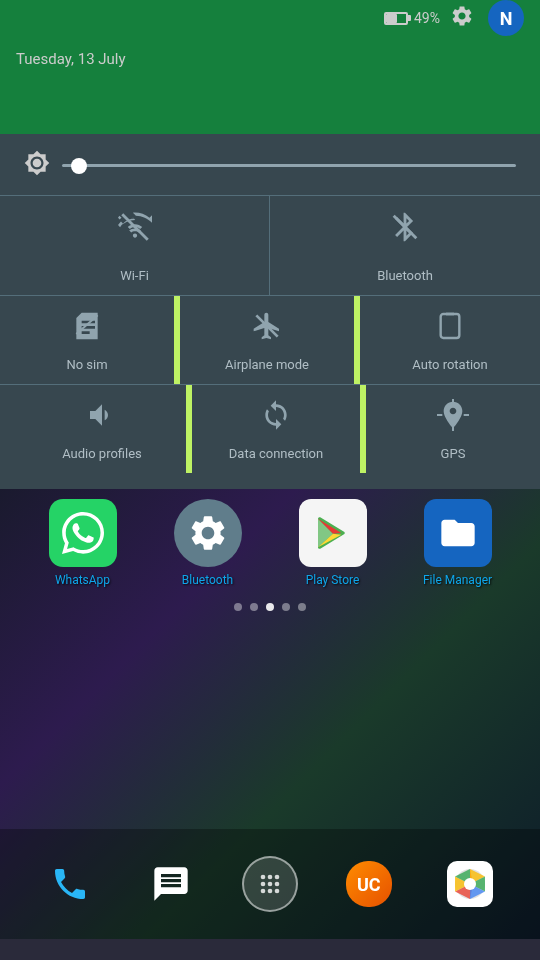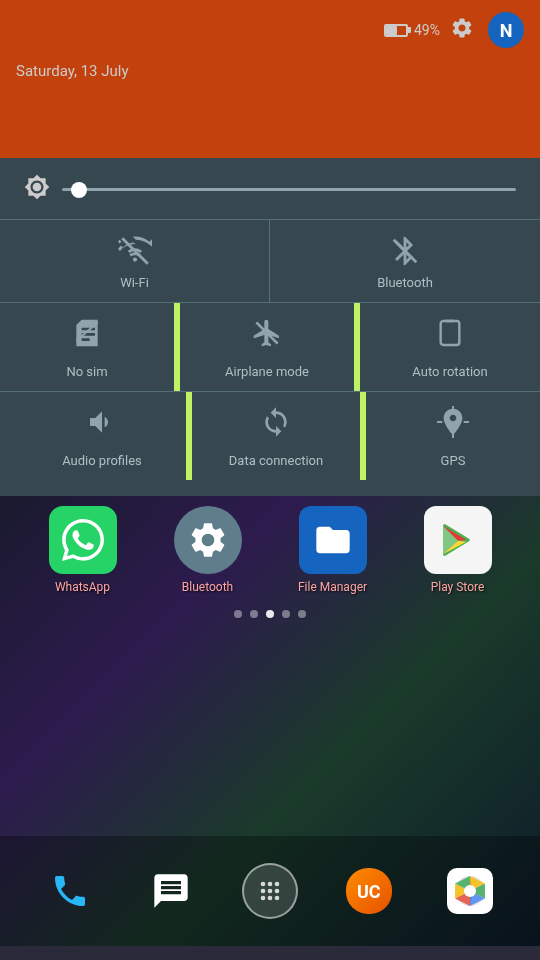--- a/index.html
+++ b/index.html
@@ -7,23 +7,23 @@
       width: 540px;
       height: 960px;
       overflow: hidden;
       font-family: 'Roboto', Arial, sans-serif;
       background: #2a2a3a;
       position: relative;
     }
 
     
     .status-bar {
-      background: #c2410c;
-      height: 158px;
-      padding: 12px 16px 16px;
+      background: #15803d;
+      height: 134px;
+      padding: 0 16px 16px;
       position: relative;
     }
     .status-icons {
       display: flex;
       align-items: center;
       justify-content: flex-end;
       gap: 10px;
       margin-bottom: 14px;
     }
     .battery-indicator {
@@ -134,21 +134,21 @@
       grid-template-columns: 1fr 1fr;
       border-top: 1px solid #546e7a;
       border-bottom: 1px solid #546e7a;
     }
     .toggle-cell-2 {
       display: flex;
       flex-direction: column;
       align-items: center;
       justify-content: center;
       padding: 14px 4px 12px;
-      gap: 0;
+      gap: 17px;
       cursor: pointer;
     }
     .toggle-cell-2:first-child {
       border-right: 1px solid #546e7a;
     }
     .toggle-icon {
       font-size: 30px;
       color: #90a4ae;
     }
     .toggle-label {
@@ -211,21 +211,21 @@
     .app-icon-circle {
       width: 68px;
       height: 68px;
       border-radius: 14px;
       display: flex;
       align-items: center;
       justify-content: center;
       font-size: 36px;
     }
     .app-icon-label {
-      color: #fca5a5;
+      color: #0ea5e9;
       font-size: 12px;
       text-align: left;
       text-shadow: 1px 1px 2px rgba(0,0,0,0.8);
     }
 
     
     .page-dots {
       display: flex;
       justify-content: center;
       gap: 8px;
@@ -279,21 +279,21 @@
       </div>
       <span>49%</span>
     </div>
     <div class="gear-icon-btn">
       <svg viewBox="0 0 24 24" width="24" height="24" fill="#ccc">
         <path d="M19.14,12.94c0.04-0.3,0.06-0.61,0.06-0.94c0-0.32-0.02-0.64-0.07-0.94l2.03-1.58c0.18-0.14,0.23-0.41,0.12-0.61 l-1.92-3.32c-0.12-0.22-0.37-0.29-0.59-0.22l-2.39,0.96c-0.5-0.38-1.03-0.7-1.62-0.94L14.4,2.81c-0.04-0.24-0.24-0.41-0.48-0.41 h-3.84c-0.24,0-0.43,0.17-0.47,0.41L9.25,5.35C8.66,5.59,8.12,5.92,7.63,6.29L5.24,5.33c-0.22-0.08-0.47,0-0.59,0.22L2.74,8.87 C2.62,9.08,2.66,9.34,2.86,9.48l2.03,1.58C4.84,11.36,4.8,11.69,4.8,12s0.02,0.64,0.07,0.94l-2.03,1.58 c-0.18,0.14-0.23,0.41-0.12,0.61l1.92,3.32c0.12,0.22,0.37,0.29,0.59,0.22l2.39-0.96c0.5,0.38,1.03,0.7,1.62,0.94l0.36,2.54 c0.05,0.24,0.24,0.41,0.48,0.41h3.84c0.24,0,0.44-0.17,0.47-0.41l0.36-2.54c0.59-0.24,1.13-0.56,1.62-0.94l2.39,0.96 c0.22,0.08,0.47,0,0.59-0.22l1.92-3.32c0.12-0.22,0.07-0.47-0.12-0.61L19.14,12.94z M12,15.6c-1.98,0-3.6-1.62-3.6-3.6 s1.62-3.6,3.6-3.6s3.6,1.62,3.6,3.6S13.98,15.6,12,15.6z"></path>
       </svg>
     </div>
     <div class="nd-icon">N</div>
   </div>
-  <div class="date-display">Saturday, 13 July</div>
+  <div class="date-display">Tuesday, 13 July</div>
 </div>
 
 <div class="quick-settings">
 
   <div class="brightness-row">
     <div class="brightness-icon">
       <svg viewBox="0 0 24 24" width="26" height="26" fill="#ccc">
         <path d="M20 8.69V4h-4.69L12 .69 8.69 4H4v4.69L.69 12 4 15.31V20h4.69L12 23.31 15.31 20H20v-4.69L23.31 12 20 8.69zM12 18c-3.31 0-6-2.69-6-6s2.69-6 6-6 6 2.69 6 6-2.69 6-6 6zm0-10c-2.21 0-4 1.79-4 4s1.79 4 4 4 4-1.79 4-4-1.79-4-4-4z"></path>
       </svg>
     </div>
@@ -399,41 +399,41 @@
       <span class="app-icon-label">WhatsApp</span>
     </div>
 
     <div class="app-icon-item">
       <div class="app-icon-circle" style="background:#607d8b; border-radius:50%;">
         <svg viewBox="0 0 24 24" width="42" height="42" fill="white">
           <path d="M19.14,12.94c0.04-0.3,0.06-0.61,0.06-0.94c0-0.32-0.02-0.64-0.07-0.94l2.03-1.58c0.18-0.14,0.23-0.41,0.12-0.61 l-1.92-3.32c-0.12-0.22-0.37-0.29-0.59-0.22l-2.39,0.96c-0.5-0.38-1.03-0.7-1.62-0.94L14.4,2.81c-0.04-0.24-0.24-0.41-0.48-0.41 h-3.84c-0.24,0-0.43,0.17-0.47,0.41L9.25,5.35C8.66,5.59,8.12,5.92,7.63,6.29L5.24,5.33c-0.22-0.08-0.47,0-0.59,0.22L2.74,8.87 C2.62,9.08,2.66,9.34,2.86,9.48l2.03,1.58C4.84,11.36,4.8,11.69,4.8,12s0.02,0.64,0.07,0.94l-2.03,1.58 c-0.18,0.14-0.23,0.41-0.12,0.61l1.92,3.32c0.12,0.22,0.37,0.29,0.59,0.22l2.39-0.96c0.5,0.38,1.03,0.7,1.62,0.94l0.36,2.54 c0.05,0.24,0.24,0.41,0.48,0.41h3.84c0.24,0,0.44-0.17,0.47-0.41l0.36-2.54c0.59-0.24,1.13-0.56,1.62-0.94l2.39,0.96 c0.22,0.08,0.47,0,0.59-0.22l1.92-3.32c0.12-0.22,0.07-0.47-0.12-0.61L19.14,12.94z M12,15.6c-1.98,0-3.6-1.62-3.6-3.6 s1.62-3.6,3.6-3.6s3.6,1.62,3.6,3.6S13.98,15.6,12,15.6z"></path>
         </svg>
       </div>
       <span class="app-icon-label">Bluetooth</span>
-    </div>
-
-    <div class="app-icon-item">
-      <div class="app-icon-circle" style="background:#1565c0; border-radius:12px;">
-        <svg viewBox="0 0 24 24" width="40" height="40" fill="white">
-          <path d="M10 4H4c-1.1 0-1.99.9-1.99 2L2 18c0 1.1.9 2 2 2h16c1.1 0 2-.9 2-2V8c0-1.1-.9-2-2-2h-8l-2-2z"></path>
-        </svg>
-      </div>
-      <span class="app-icon-label">File Manager</span>
     </div>
 
     <div class="app-icon-item">
       <div class="app-icon-circle" style="background:#f5f5f5; border-radius:12px;">
         <svg viewBox="0 0 24 24" width="40" height="40">
           <path d="M3,20.5v-17c0-0.83,0.94-1.3,1.6-0.8l14,8.5c0.6,0.36,0.6,1.24,0,1.6l-14,8.5C3.94,21.8,3,21.33,3,20.5z" fill="#4CAF50"></path>
           <path d="M3,3.5l9,9L3,20.5V3.5z" fill="#81C784"></path>
           <path d="M12,12.5l-9-9l14,8.5L12,12.5z" fill="#E53935"></path>
           <path d="M12,12.5l5,0.5L3,20.5L12,12.5z" fill="#FDD835"></path>
         </svg>
       </div>
       <span class="app-icon-label">Play Store</span>
+    </div>
+
+    <div class="app-icon-item">
+      <div class="app-icon-circle" style="background:#1565c0; border-radius:12px;">
+        <svg viewBox="0 0 24 24" width="40" height="40" fill="white">
+          <path d="M10 4H4c-1.1 0-1.99.9-1.99 2L2 18c0 1.1.9 2 2 2h16c1.1 0 2-.9 2-2V8c0-1.1-.9-2-2-2h-8l-2-2z"></path>
+        </svg>
+      </div>
+      <span class="app-icon-label">File Manager</span>
     </div>
   </div>
 
   <div class="page-dots">
     <div class="dot"></div>
     <div class="dot"></div>
     <div class="dot active"></div>
     <div class="dot"></div>
     <div class="dot"></div>
   </div>

